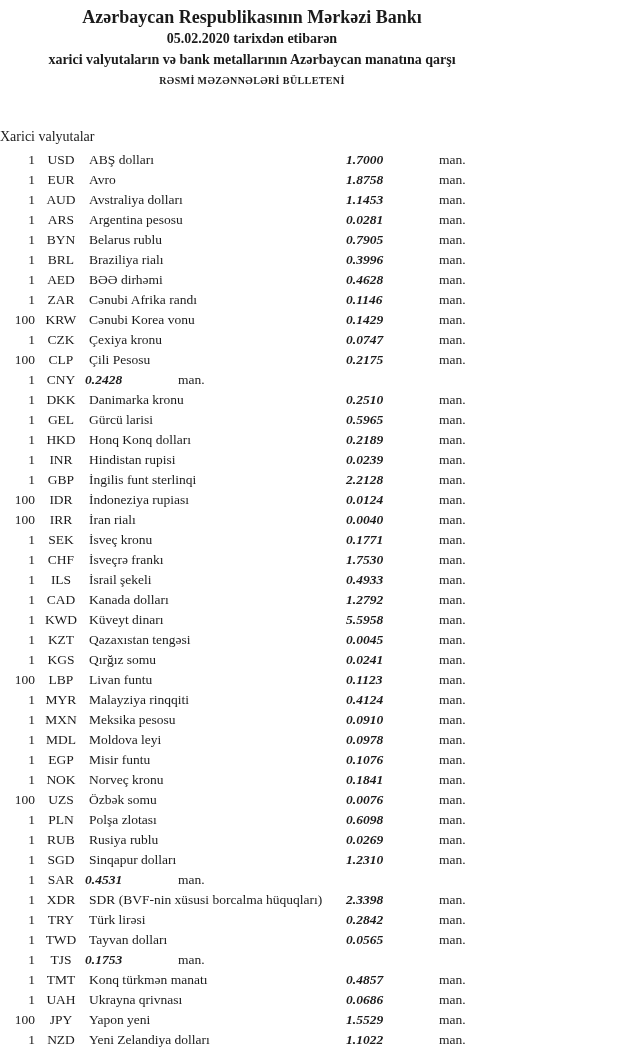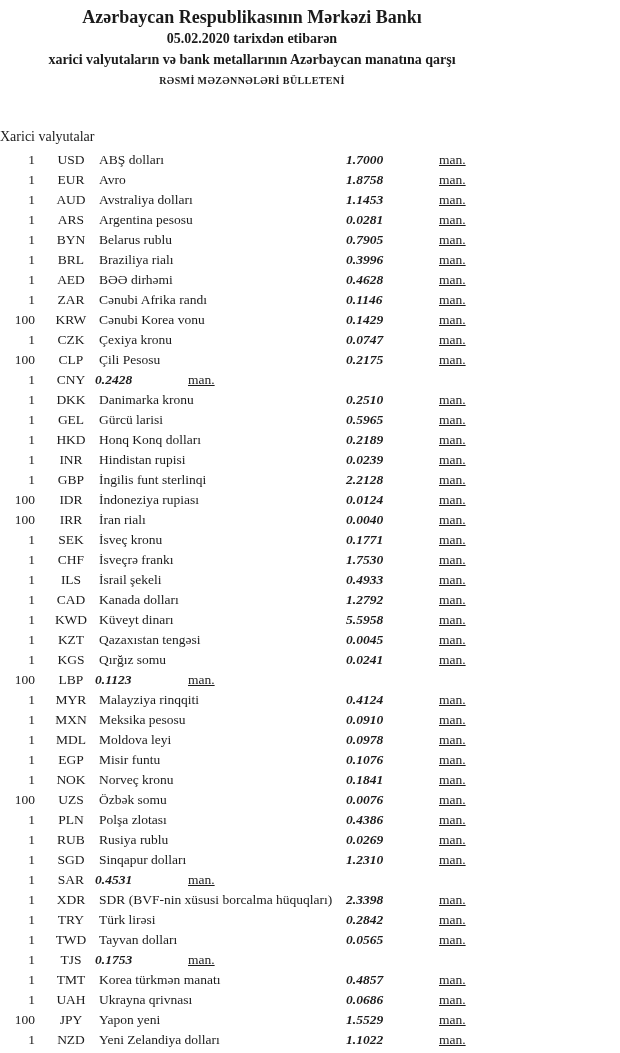--- a/index.html
+++ b/index.html
@@ -59,42 +59,41 @@
     font-size: 13.5px;
     padding-right: 27px;
   }
   .qty {
     width: 35px;
     text-align: right;
     flex: none;
   }
   .code {
     width: 48px;
-    margin-left: 12px;
+    margin-left: 2px;
     text-align: center;
     flex: none;
   }
   .name {
     flex: 1;
     padding-left: 4px;
     white-space: nowrap;
     overflow: hidden;
   }
   .rate {
     width: 80px;
     font-weight: bold;
     font-style: italic;
     flex: none;
   }
   .unit {
     width: 38px;
     margin-left: 13px;
     text-align: left;
     flex: none;
-    text-decoration: underline;
   }
 </style>
 </head>
 <body>
 
 <div class="page">
   <div class="header">
     <div class="title">Azərbaycan Respublikasının Mərkəzi Bankı</div>
     <div class="date-line">05.02.2020 tarixdən etibarən</div>
     <div class="subtitle">xarici valyutaların və bank metallarının Azərbaycan manatına qarşı</div>
@@ -281,20 +280,21 @@
       <div class="row">
         <span class="qty">1</span>
         <span class="code">KGS</span>
         <span class="name">Qırğız somu</span>
         <span class="rate">0.0241</span>
         <span class="unit">man.</span>
       </div>
       <div class="row">
         <span class="qty">100</span>
         <span class="code">LBP</span>
+        <span class="name">Livan funtu</span>
         <span class="rate">0.1123</span>
         <span class="unit">man.</span>
       </div>
       <div class="row">
         <span class="qty">1</span>
         <span class="code">MYR</span>
         <span class="name">Malayziya rinqqiti</span>
         <span class="rate">0.4124</span>
         <span class="unit">man.</span>
       </div>
@@ -330,21 +330,21 @@
         <span class="qty">100</span>
         <span class="code">UZS</span>
         <span class="name">Özbək somu</span>
         <span class="rate">0.0076</span>
         <span class="unit">man.</span>
       </div>
       <div class="row">
         <span class="qty">1</span>
         <span class="code">PLN</span>
         <span class="name">Polşa zlotası</span>
-        <span class="rate">0.4386</span>
+        <span class="rate">0.6098</span>
         <span class="unit">man.</span>
       </div>
       <div class="row">
         <span class="qty">1</span>
         <span class="code">RUB</span>
         <span class="name">Rusiya rublu</span>
         <span class="rate">0.0269</span>
         <span class="unit">man.</span>
       </div>
       <div class="row">
@@ -383,21 +383,21 @@
       </div>
       <div class="row">
         <span class="qty">1</span>
         <span class="code">TJS</span>
         <span class="rate">0.1753</span>
         <span class="unit">man.</span>
       </div>
       <div class="row">
         <span class="qty">1</span>
         <span class="code">TMT</span>
-        <span class="name">Korea türkmən manatı</span>
+        <span class="name">Konq türkmən manatı</span>
         <span class="rate">0.4857</span>
         <span class="unit">man.</span>
       </div>
       <div class="row">
         <span class="qty">1</span>
         <span class="code">UAH</span>
         <span class="name">Ukrayna qrivnası</span>
         <span class="rate">0.0686</span>
         <span class="unit">man.</span>
       </div>

